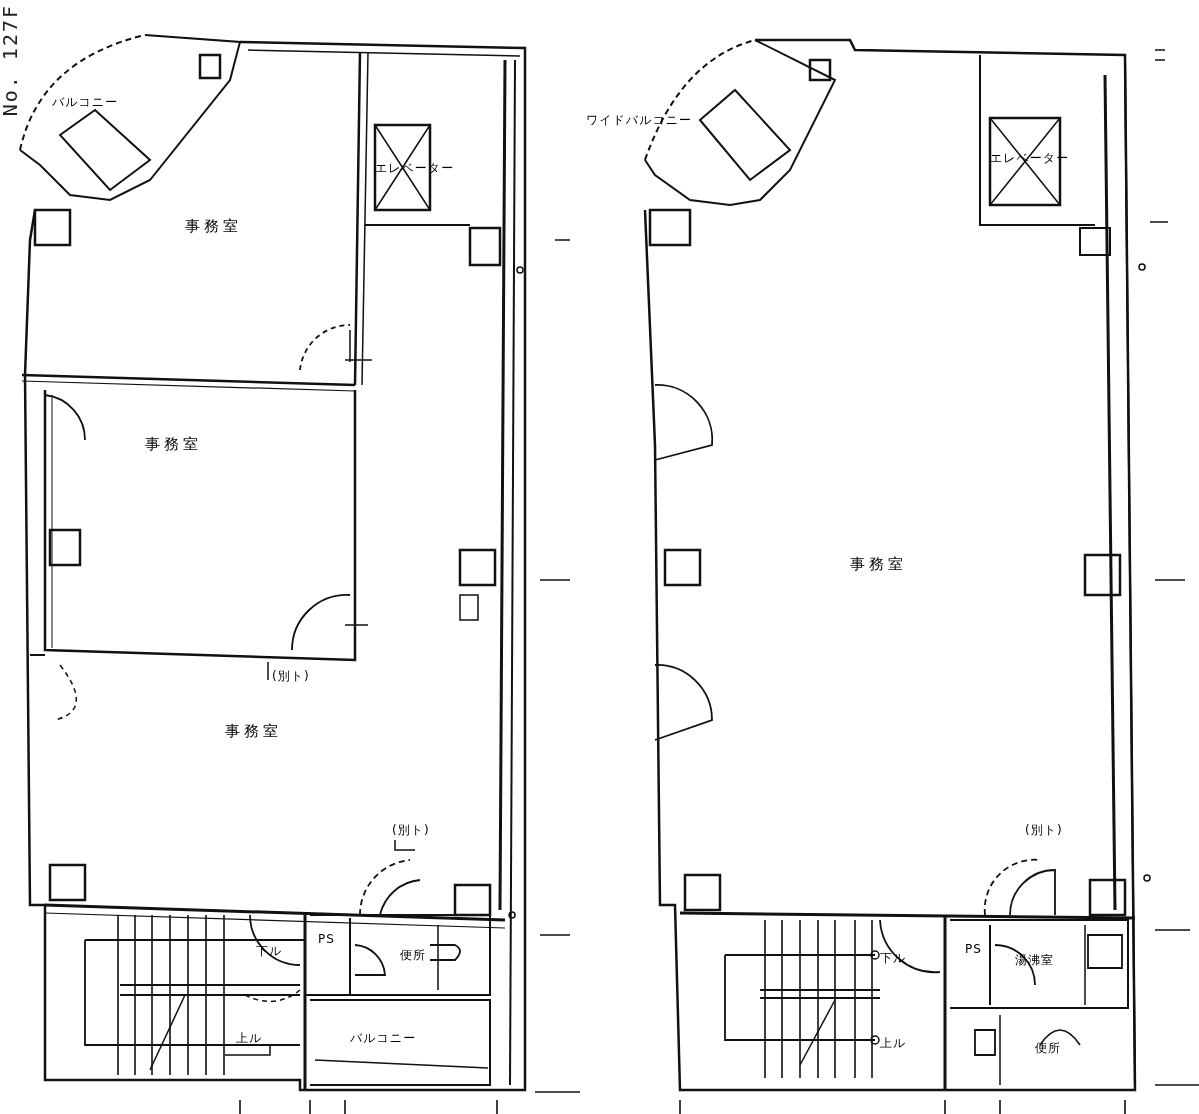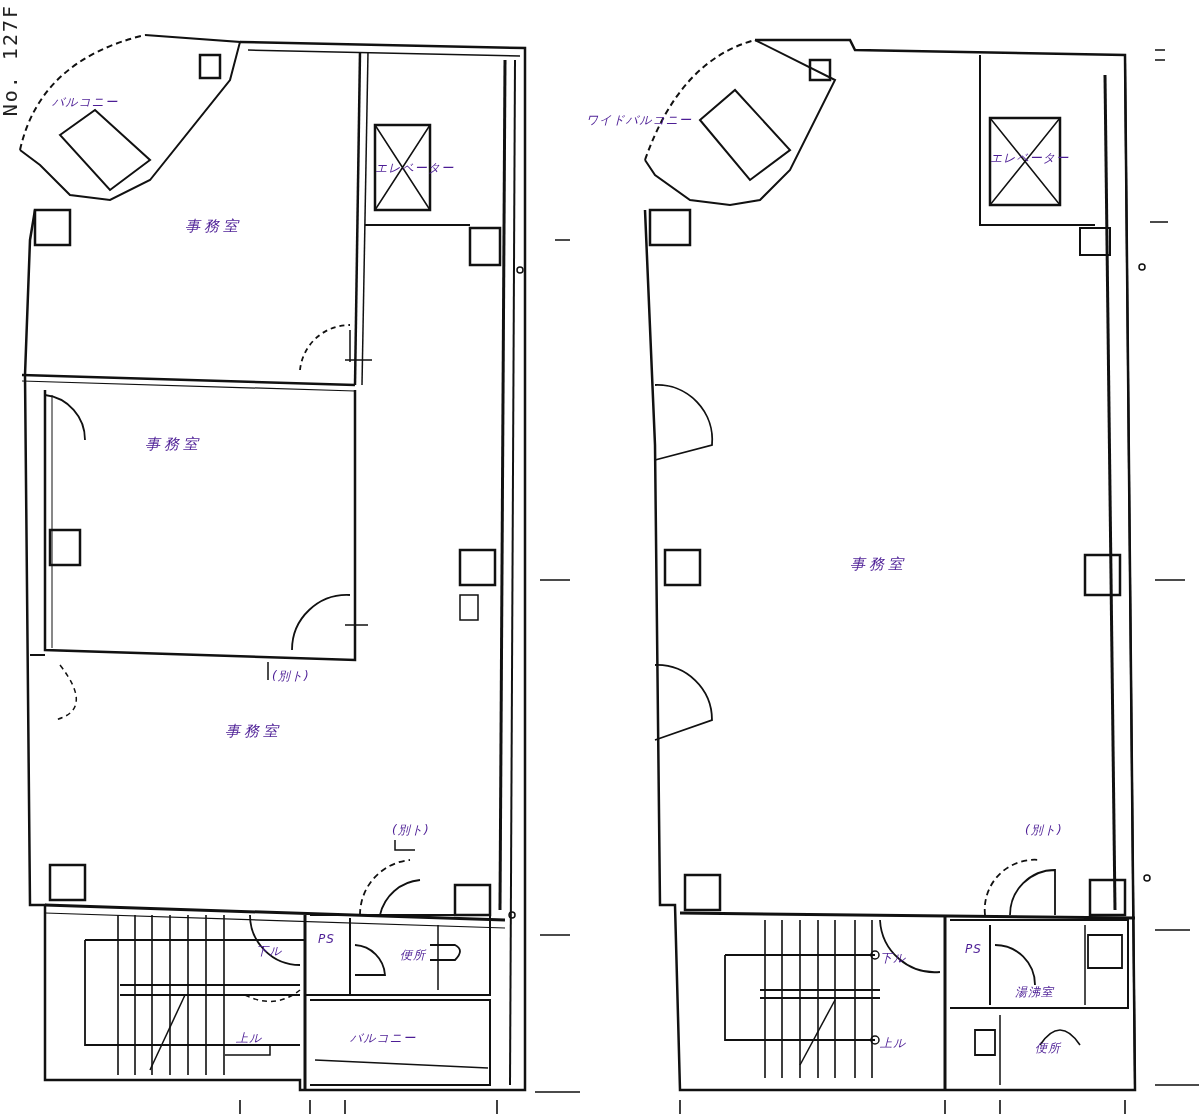--- a/index.html
+++ b/index.html
@@ -1,18 +1,18 @@
 <!DOCTYPE html>
 <html><head>
 <meta charset="utf-8">
 <style>
   html,body{margin:0;padding:0;background:#fff;}
   body{width:1199px;height:1114px;position:relative;overflow:hidden;font-family:"DejaVu Sans",sans-serif;color:#000;}
   svg{position:absolute;left:0;top:0;}
-  .lbl{position:absolute;font-size:15px;white-space:nowrap;color:#4c1d95;letter-spacing:4px;font-style:italic;}
+  .lbl{position:absolute;font-size:15px;white-space:nowrap;color:#000000;letter-spacing:4px;}
   .sm{font-size:12px;letter-spacing:1px;}
   .vert{position:absolute;left:-2px;top:4px;writing-mode:vertical-rl;transform:rotate(180deg);font-family:"DejaVu Sans Mono",monospace;font-size:20px;color:#222;letter-spacing:2px;}
 </style>
 </head>
 <body>
 
 <div class="vert">No. 127F</div>
 
 <svg width="1199" height="1114" viewBox="0 0 1199 1114" fill="none" stroke="#111" stroke-width="2.5">
 
@@ -170,14 +170,14 @@
 <div class="lbl sm" style="left:236px;top:1030px;">上ル</div>
 <div class="lbl sm" style="left:350px;top:1030px;">バルコニー</div>
 
 <div class="lbl sm" style="left:586px;top:112px;">ワイドバルコニー</div>
 <div class="lbl sm" style="left:990px;top:150px;">エレベーター</div>
 <div class="lbl" style="left:850px;top:555px;">事務室</div>
 <div class="lbl sm" style="left:1025px;top:822px;">(別ト)</div>
 <div class="lbl sm" style="left:880px;top:950px;">下ル</div>
 <div class="lbl sm" style="left:880px;top:1035px;">上ル</div>
 <div class="lbl sm" style="left:965px;top:942px;width:14px;white-space:normal;">PS</div>
-<div class="lbl sm" style="left:1015px;top:984px;">湯沸室</div>
+<div class="lbl sm" style="left:1015px;top:952px;">湯沸室</div>
 <div class="lbl sm" style="left:1035px;top:1040px;">便所</div>
 
 </body></html>

